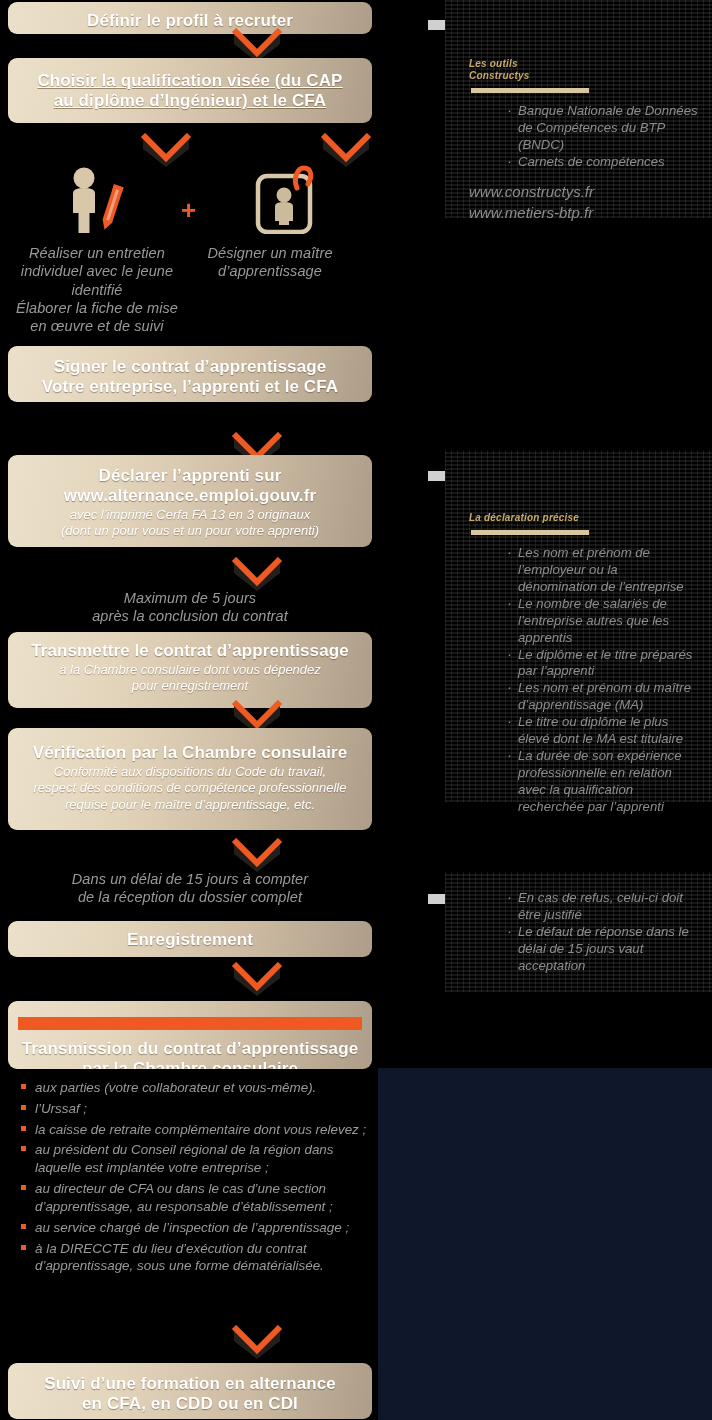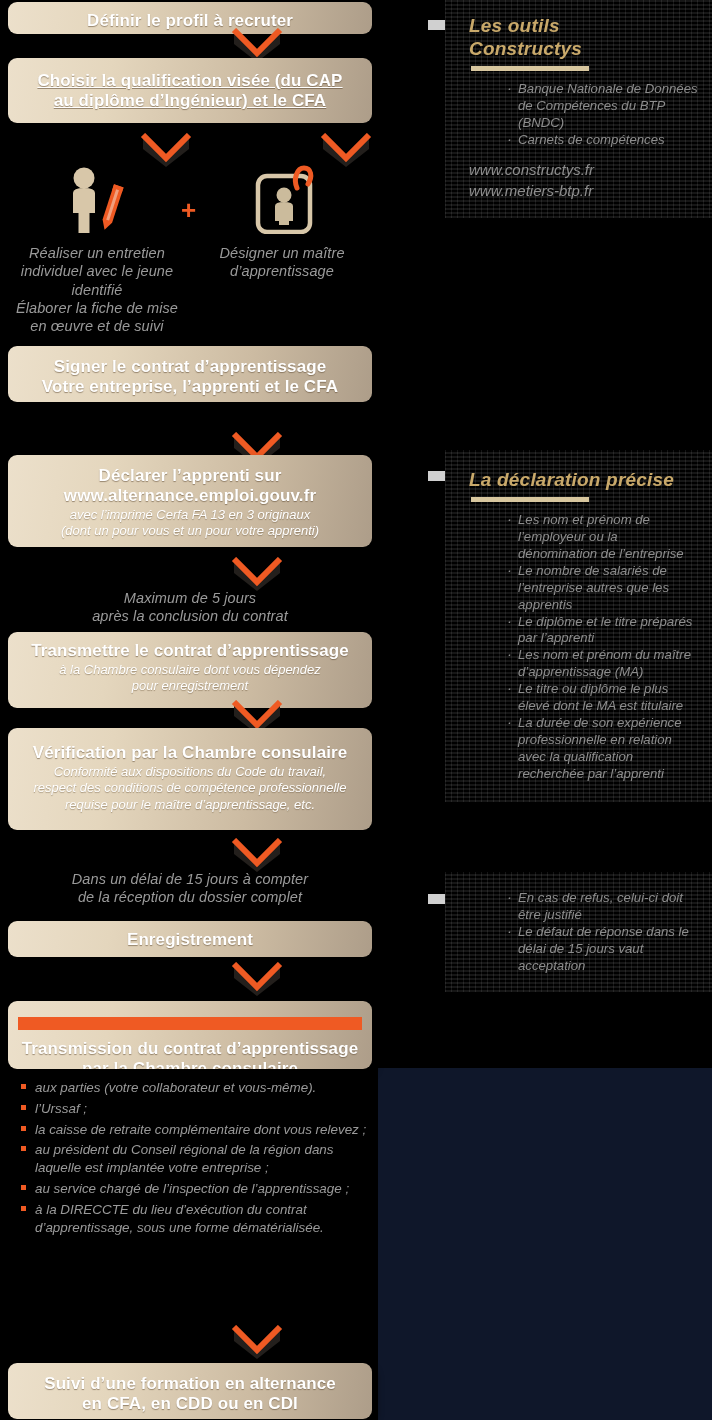--- a/index.html
+++ b/index.html
@@ -96,22 +96,22 @@
     left:445px;
     width:267px;
     background-color:#000000;
     background-image:
       repeating-linear-gradient(0deg, rgba(255,255,255,.085) 0 2px, rgba(0,0,0,0) 2px 4px),
       repeating-linear-gradient(90deg, rgba(255,255,255,.085) 0 1px, rgba(0,0,0,0) 1px 6px);
     box-sizing:border-box;
     padding:14px 14px 14px 24px;
   }
   .rpanel .rtitle{
-    color:#c9a96a;font-size:19px;font-weight:bold;font-style:italic;
-    line-height:1.22;letter-spacing:.2px;
+    color:#c9a96a;font-size:10px;font-weight:bold;font-style:italic;
+    line-height:1.22;letter-spacing:.2px;margin-top:44px;
   }
   .rule{
     height:5px;width:118px;background:#d8c79f;margin:6px 0 10px 2px;
   }
   .rlist{color:#8d8d8d;font-size:13.2px;font-style:italic;line-height:1.28;margin-left:36px;}
   .rlist .li{position:relative;padding-left:13px;margin-bottom:0px;}
   .rlist .li::before{
     content:"·";position:absolute;left:2px;top:-3px;color:#8d8d8d;font-size:15px;
   }
   .rlinks{color:#8d8d8d;font-size:15px;font-style:italic;line-height:1.32;margin-top:11px;}
@@ -182,21 +182,21 @@
   </div>
 
   <div class="note" style="left:4px;top:244px;width:186px;">
     <div>Réaliser un entretien</div>
     <div>individuel avec le jeune</div>
     <div>identifié</div>
     <div>Élaborer la fiche de mise</div>
     <div>en œuvre et de suivi</div>
   </div>
 
-  <div class="note" style="left:192px;top:244px;width:180px;">
+  <div class="note" style="left:180px;top:244px;width:180px;">
     <div>Désigner un maître</div>
     <div>d’apprentissage</div>
   </div>
 
   <div class="chev" style="top:352px;transform:translateX(-99px);">
     <svg viewBox="0 0 58 34">
         <path d="M6 4 L29 27 L52 4 L52 16 L29 34 L6 16 Z" fill="#231f1c"></path>
         <path d="M6 2 L29 25 L52 2" fill="none" stroke="#ef5a23" stroke-width="6"></path>
       </svg>
   </div>
@@ -279,20 +279,21 @@
     <div class="orange-bar"></div>
     <div class="t1">Transmission du contrat d’apprentissage</div>
     <div class="t1">par la Chambre consulaire</div>
   </div>
 
   <div class="blist" style="top:1079px;">
     <div class="li">aux parties (votre collaborateur et vous-même).</div>
     <div class="li">l’Urssaf ;</div>
     <div class="li">la caisse de retraite complémentaire dont vous relevez  ;</div>
     <div class="li">au président du Conseil régional de la région dans laquelle est implantée votre entreprise ;</div>
+    <div class="li">au directeur de CFA ou dans le cas d’une section d’apprentissage, au responsable d’établissement ;</div>
     <div class="li">au service chargé de l’inspection de l’apprentissage ;</div>
     <div class="li">à la DIRECCTE du lieu d’exécution du contrat d’apprentissage, sous une forme dématérialisée.</div>
   </div>
 
   <div class="chev" style="top:1325px;transform:translateX(-99px);">
     <svg viewBox="0 0 58 34">
         <path d="M6 4 L29 27 L52 4 L52 16 L29 34 L6 16 Z" fill="#231f1c"></path>
         <path d="M6 2 L29 25 L52 2" fill="none" stroke="#ef5a23" stroke-width="6"></path>
       </svg>
   </div>

